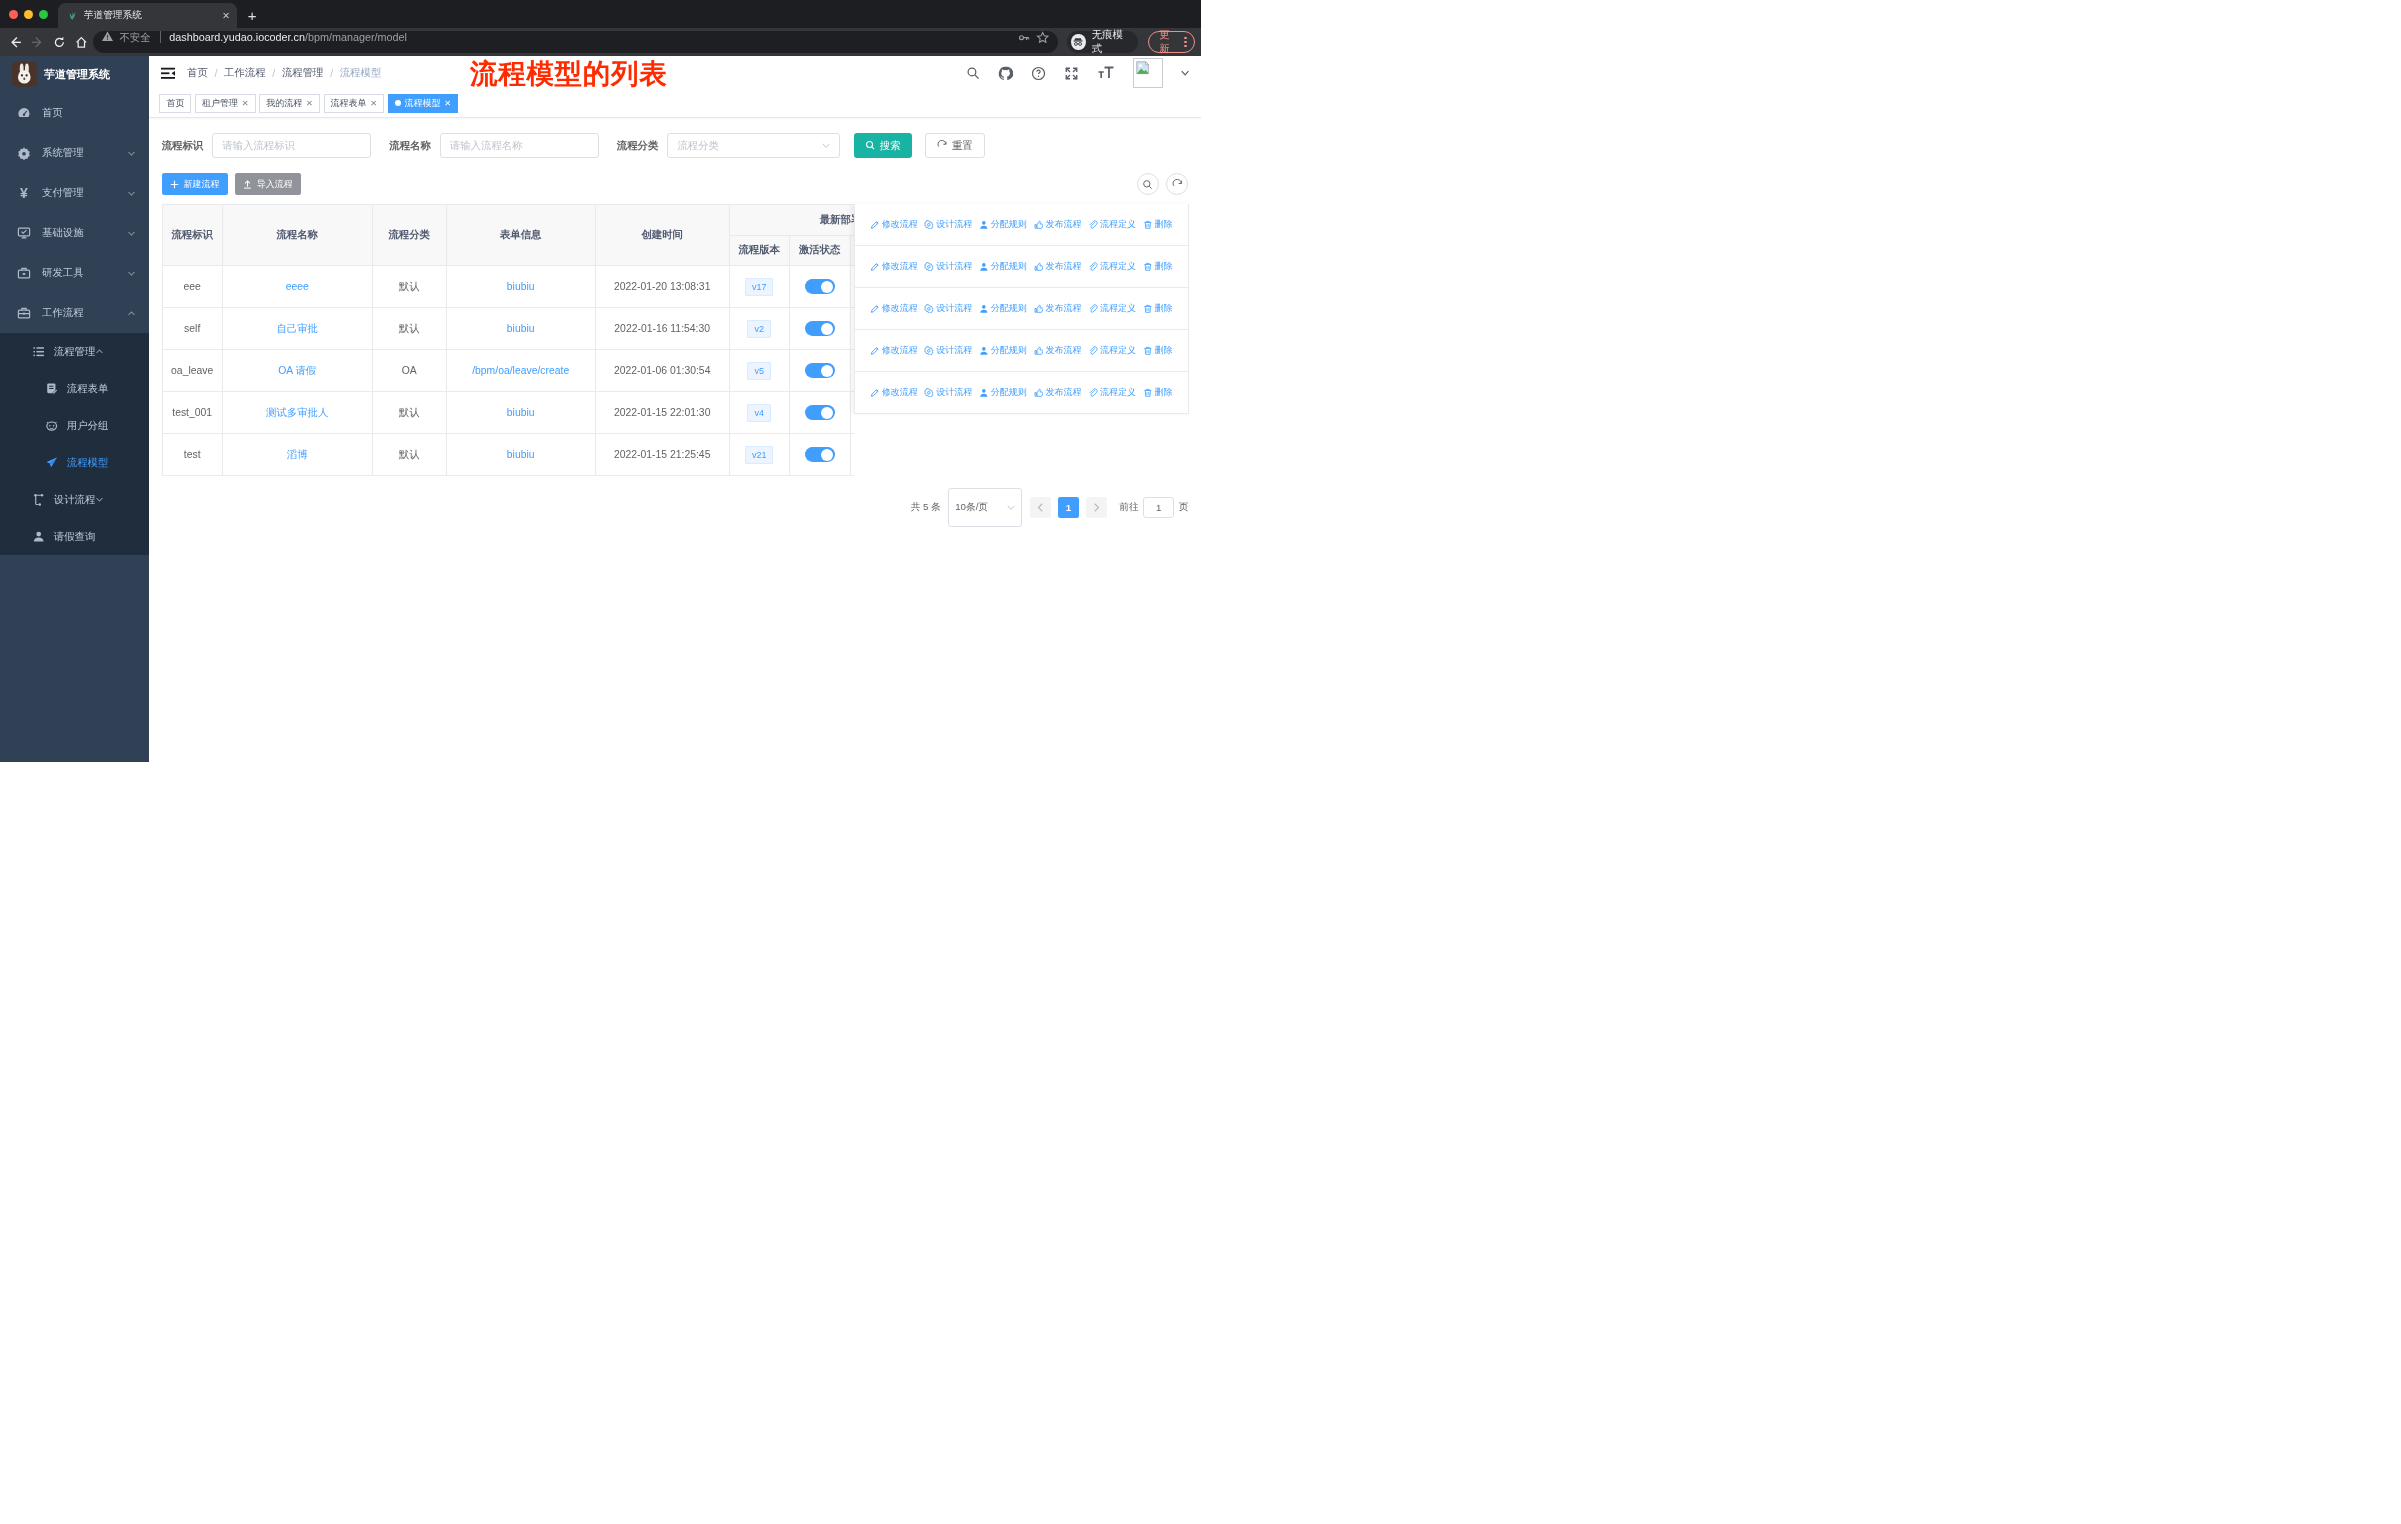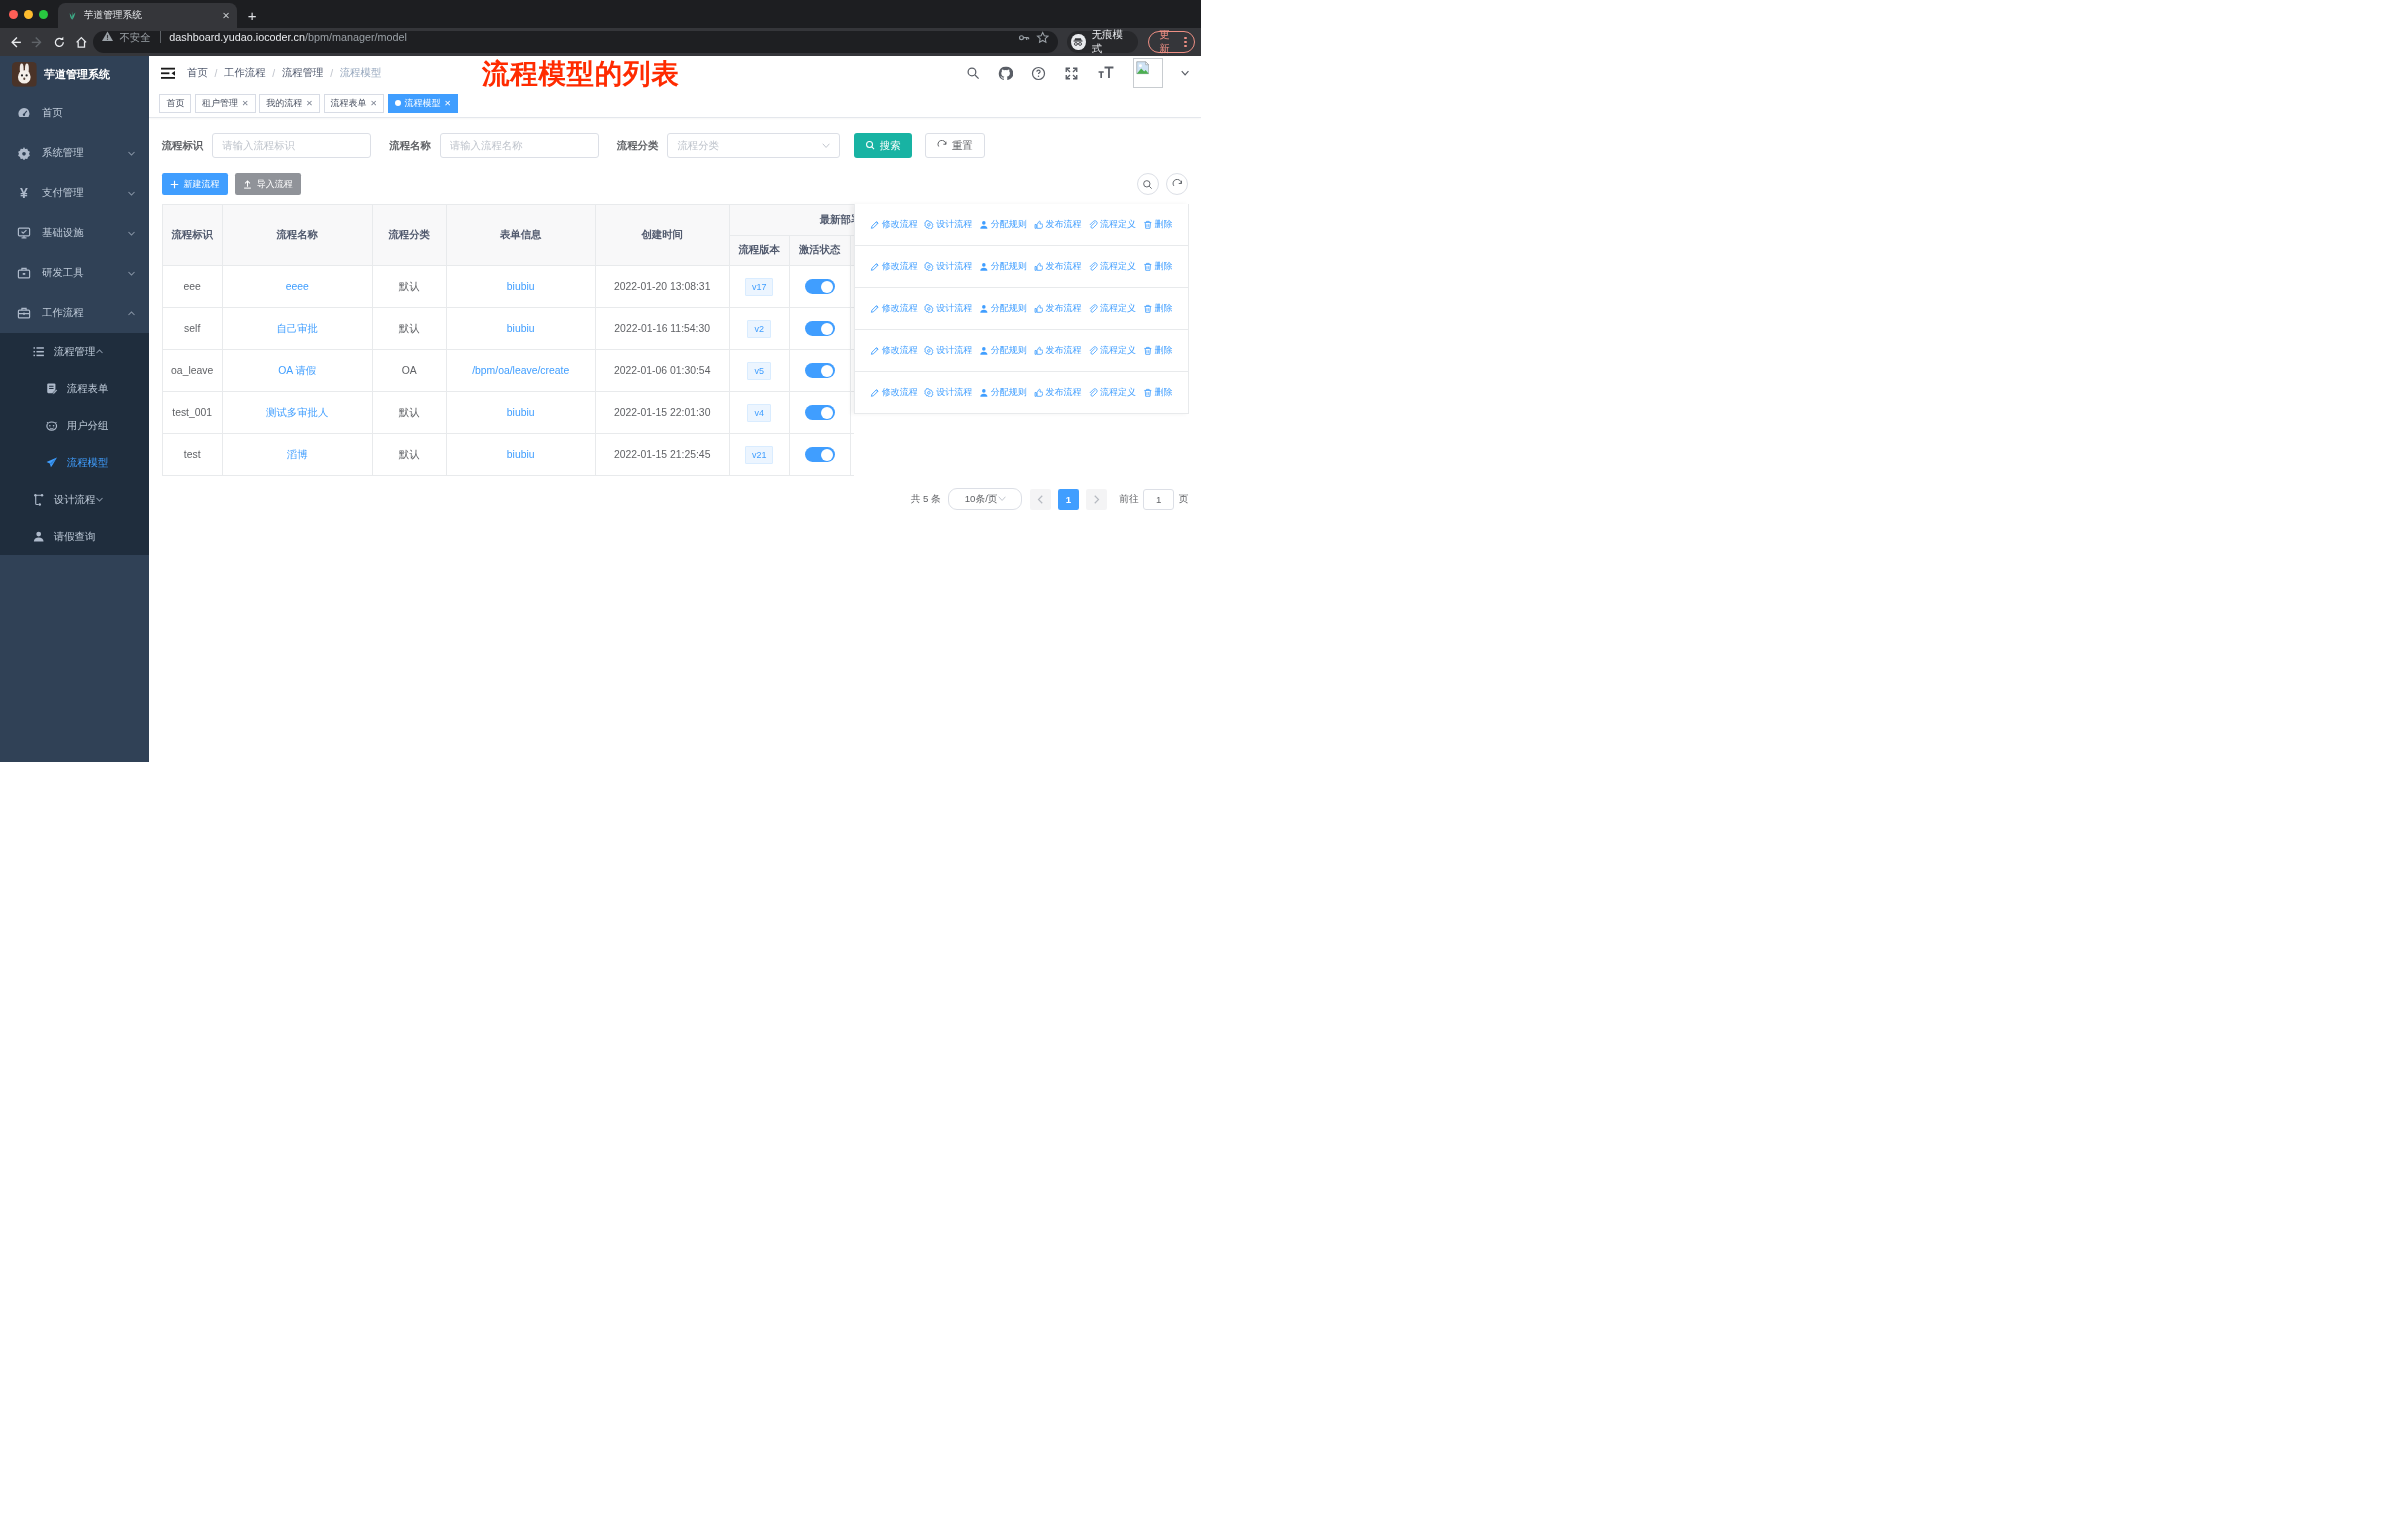--- a/index.html
+++ b/index.html
@@ -50,21 +50,21 @@
 
   .main { flex:1; display:flex; flex-direction:column; background:#fff; position:relative; min-width:0; }
   .navbar { height:34px; display:flex; align-items:center; padding:0 12px; position:relative; }
   .hamb { margin-right:12px; display:flex; }
   .crumb { display:flex; align-items:center; gap:6.7px; font-size:10.4px; color:#515a6e; }
   .crumb .sep { color:#c0c4cc; }
   .crumb .last { color:#97a8be; }
   .nav-right { margin-left:auto; display:flex; align-items:center; gap:18px; color:#5a5e66; }
   .avatarbox { width:30px; height:30px; border:0.7px solid #c8ccd0; background:#fff; position:relative; }
   .avatarbox svg { position:absolute; top:2.2px; left:2.2px; }
-  .annotation { position:absolute; left:333px; top:0px; font-size:27.5px; font-weight:900; color:#ff2b00; white-space:nowrap; letter-spacing:0.7px; z-index:5; }
+  .annotation { position:absolute; left:321px; top:0px; font-size:27.5px; font-weight:900; color:#ff2b00; white-space:nowrap; letter-spacing:0.7px; z-index:5; }
 
   .tagsbar { height:28px; display:flex; align-items:center; gap:3.7px; padding:0 10.4px; border-bottom:0.7px solid #e4e7ec; box-shadow:0 0.7px 2.2px rgba(0,0,0,.06); }
   .tag { height:19.4px; display:flex; align-items:center; gap:3.7px; background:#fff; border:0.7px solid #d8dce5; color:#495060; font-size:9px; padding:0 6px; cursor:default; }
   .tag .x { font-size:8.2px; color:#7a8190; }
   .tag.active { background:#409eff; border-color:#409eff; color:#fff; }
   .tag.active .x { color:#fff; }
   .tag.active .dot { width:6px; height:6px; border-radius:50%; background:#fff; display:inline-block; }
 
   .content { padding:15px 12.7px 0 12.7px; flex:1; }
   .filters { display:flex; align-items:center; gap:9px; margin-bottom:15px; }
@@ -94,21 +94,21 @@
   .switch { width:30px; height:15px; border-radius:7.4px; background:#409eff; display:inline-block; position:relative; vertical-align:middle; }
   .switch .knob { position:absolute; top:1.5px; right:1.5px; width:12px; height:12px; border-radius:50%; background:#fff; }
   .fixedcol { position:absolute; top:0; right:0; width:335px; background:#fff; box-shadow:-3px 0 4.5px rgba(0,0,0,.05); border-left:0.7px solid #e8eaec; }
   .fixedcol .fhead { height:62px; background:#f8f8f9; border:0.7px solid #e8eaec; border-left:none; display:flex; align-items:center; justify-content:center; font-size:10.4px; font-weight:bold; color:#515a6e; }
   .act-row { height:42px; border:0.7px solid #e8eaec; border-top:none; border-left:none; display:flex; align-items:center; justify-content:center; gap:6.7px; white-space:nowrap; }
   .act { color:#409eff; font-size:9px; display:inline-flex; align-items:center; gap:2.2px; text-decoration:none; }
   .act svg { flex:none; }
 
   
   .pager { display:flex; align-items:center; justify-content:flex-end; gap:7.4px; margin-top:12px; font-size:9.7px; color:#606266; }
-  .psel { height:22px; width:74px; border:0.7px solid #dcdfe6; border-radius:9px; display:flex; align-items:center; justify-content:center; padding:0 6px; color:#606266; }
+  .psel { height:39px; width:74px; border:0.7px solid #dcdfe6; border-radius:3px; display:flex; align-items:center; justify-content:space-between; padding:0 6px; color:#606266; }
   .pbtn { width:21px; height:21px; background:#f4f4f5; border-radius:2.2px; display:flex; align-items:center; justify-content:center; color:#b6bac1; font-size:10.4px; }
   .pnum { width:21px; height:21px; background:#409eff; color:#fff; border-radius:2.2px; display:flex; align-items:center; justify-content:center; font-weight:bold; }
   .goto { display:flex; align-items:center; gap:4.5px; margin-left:4.5px; }
   .ginput { width:31px; height:21px; border:0.7px solid #dcdfe6; border-radius:3px; text-align:center; font-size:9.7px; color:#606266; font-family:inherit; }
   svg { display:block; }
 </style>
 </head>
 <body>
 
 <div class="window">

